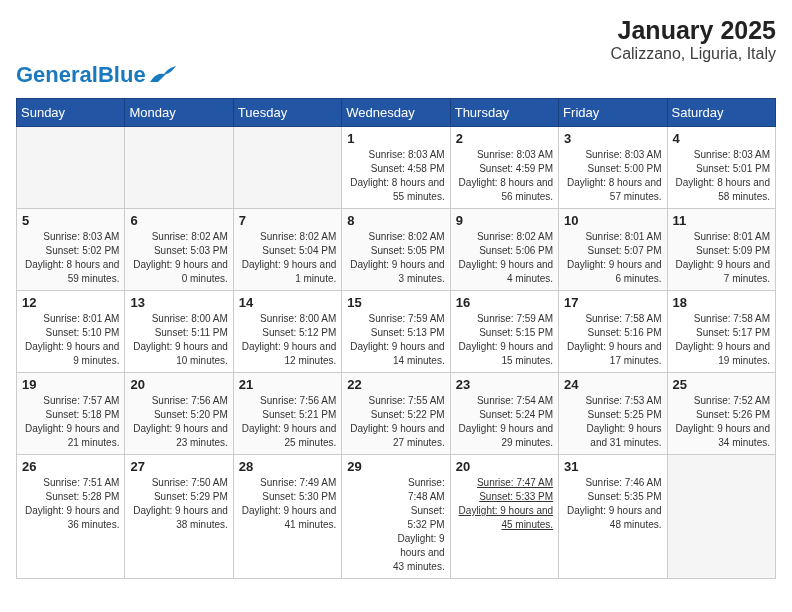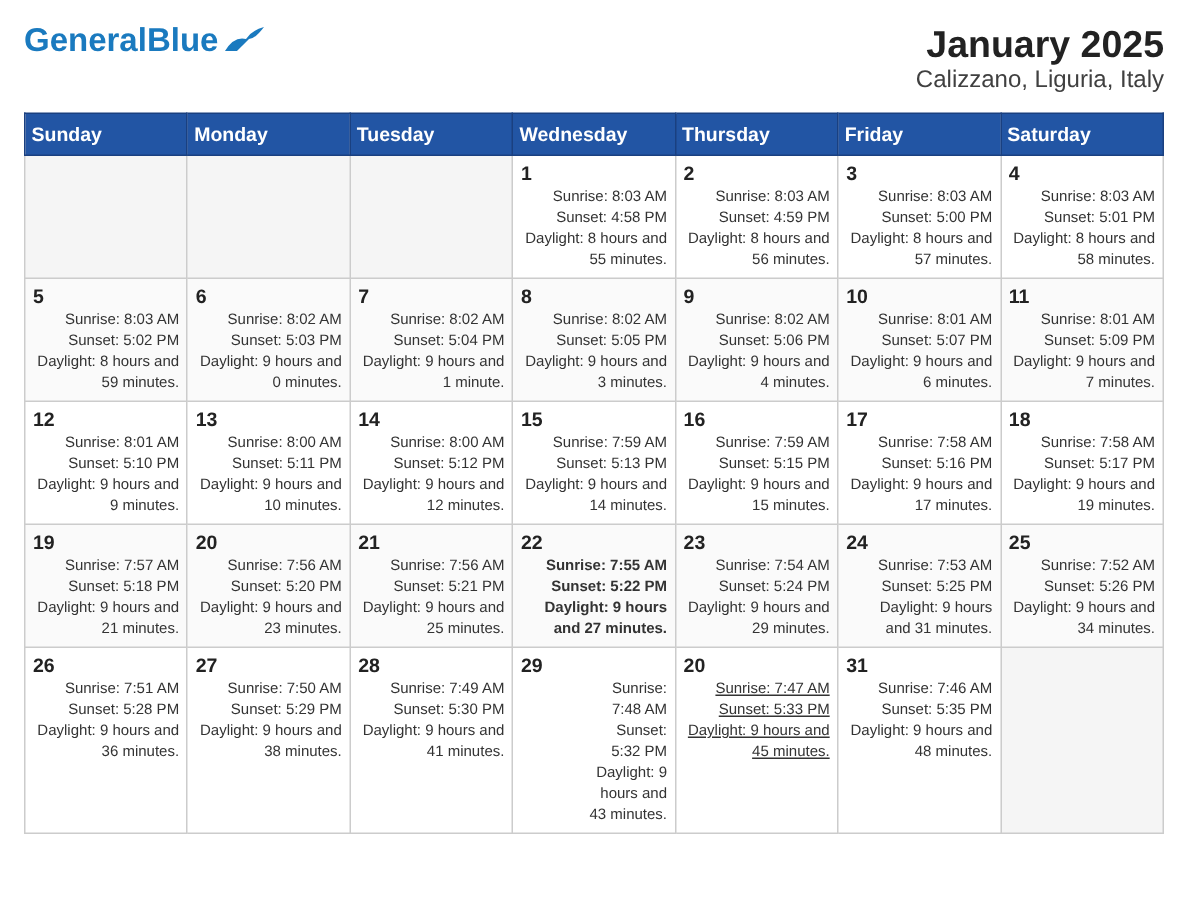--- a/index.html
+++ b/index.html
@@ -13,20 +13,21 @@
     .header {
       display: flex;
       justify-content: space-between;
       align-items: flex-start;
       margin-bottom: 12px;
     }
     .logo {
       display: flex;
       flex-direction: column;
       align-items: flex-end;
+      margin-top: 48px;
     }
     .logo-text {
       font-size: 22px;
       font-weight: bold;
       color: #1a3a6b;
       line-height: 1;
     }
     .logo-text span {
       color: #1a7abf;
     }
@@ -44,21 +45,21 @@
     }
     table {
       width: 100%;
       border-collapse: collapse;
       table-layout: fixed;
     }
     th {
       background-color: #2255a4;
       color: #fff;
       font-size: 13px;
-      font-weight: bold;
+      font-weight: normal;
       padding: 6px 4px;
       text-align: left;
       border: 1px solid #1a4080;
     }
     td {
       border: 1px solid #ccc;
       vertical-align: top;
       padding: 4px 5px;
       height: 80px;
       background: #fff;
@@ -249,21 +250,21 @@
 Daylight: 9 hours and 23 minutes.</div>
         </td>
         <td>
           <div class="day-num">21</div>
           <div class="day-info" style="white-space: pre-line;">Sunrise: 7:56 AM
 Sunset: 5:21 PM
 Daylight: 9 hours and 25 minutes.</div>
         </td>
         <td>
           <div class="day-num">22</div>
-          <div class="day-info" style="white-space: pre-line; font-weight: bold;">Sunrise: 7:55 AM
+          <div class="day-info" style="white-space: pre-line;">Sunrise: 7:55 AM
 Sunset: 5:22 PM
 Daylight: 9 hours and 27 minutes.</div>
         </td>
         <td>
           <div class="day-num">23</div>
           <div class="day-info" style="white-space: pre-line;">Sunrise: 7:54 AM
 Sunset: 5:24 PM
 Daylight: 9 hours and 29 minutes.</div>
         </td>
         <td>

